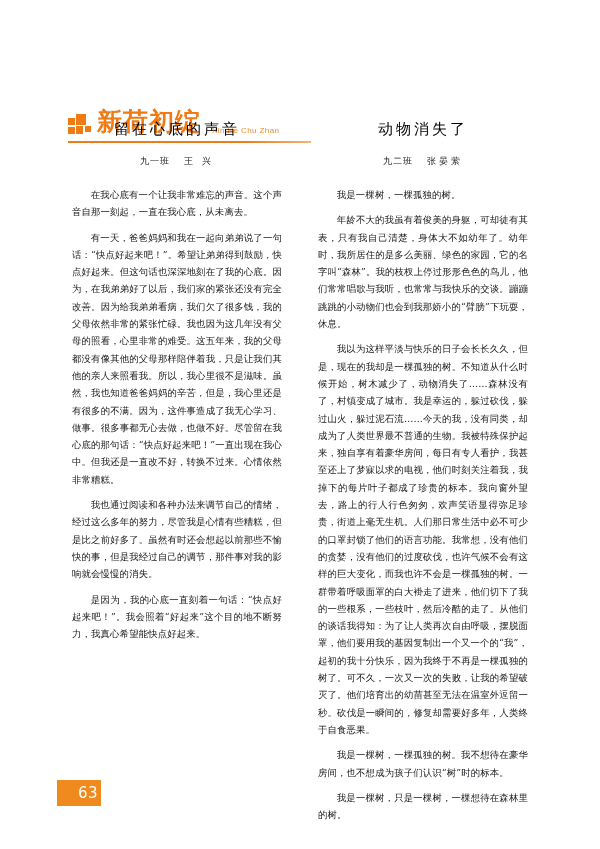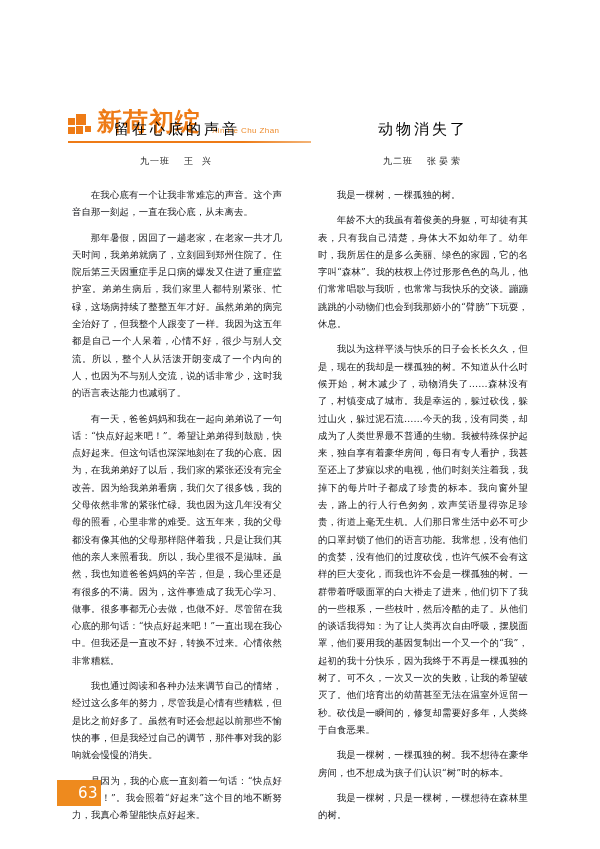--- a/index.html
+++ b/index.html
@@ -152,21 +152,20 @@
 
 <div class="columns">
 
   <div class="column">
     <h1 class="article-title">留在心底的声音</h1>
     <div class="article-byline">
       <span class="byline-class">九一班</span><span class="byline-author">王  兴</span>
     </div>
     <div class="body-text">
       <p>在我心底有一个让我非常难忘的声音。这个声音自那一刻起，一直在我心底，从未离去。</p>
-      <p>那年暑假，因回了一趟老家，在老家一共才几天时间，我弟弟就病了，立刻回到郑州住院了。住院后第三天因重症手足口病的爆发又住进了重症监护室。弟弟生病后，我们家里人都特别紧张、忙碌，这场病持续了整整五年才好。虽然弟弟的病完全治好了，但我整个人跟变了一样。我因为这五年都是自己一个人呆着，心情不好，很少与别人交流。所以，整个人从活泼开朗变成了一个内向的人，也因为不与别人交流，说的话非常少，这时我的语言表达能力也减弱了。</p>
       <p>有一天，爸爸妈妈和我在一起向弟弟说了一句话：“快点好起来吧！”。希望让弟弟得到鼓励，快点好起来。但这句话也深深地刻在了我的心底。因为，在我弟弟好了以后，我们家的紧张还没有完全改善。因为给我弟弟看病，我们欠了很多钱，我的父母依然非常的紧张忙碌。我也因为这几年没有父母的照看，心里非常的难受。这五年来，我的父母都没有像其他的父母那样陪伴着我，只是让我们其他的亲人来照看我。所以，我心里很不是滋味。虽然，我也知道爸爸妈妈的辛苦，但是，我心里还是有很多的不满。因为，这件事造成了我无心学习、做事。很多事都无心去做，也做不好。尽管留在我心底的那句话：“快点好起来吧！”一直出现在我心中。但我还是一直改不好，转换不过来。心情依然非常糟糕。</p>
       <p>我也通过阅读和各种办法来调节自己的情绪，经过这么多年的努力，尽管我是心情有些糟糕，但是比之前好多了。虽然有时还会想起以前那些不愉快的事，但是我经过自己的调节，那件事对我的影响就会慢慢的消失。</p>
       <p>是因为，我的心底一直刻着一句话：“快点好起来吧！”。我会照着“好起来”这个目的地不断努力，我真心希望能快点好起来。</p>
     </div>
   </div>
 
   <div class="column">
     <h1 class="article-title">动物消失了</h1>
     <div class="article-byline">
       <span class="byline-class">九二班</span><span class="byline-author">张晏萦</span>

